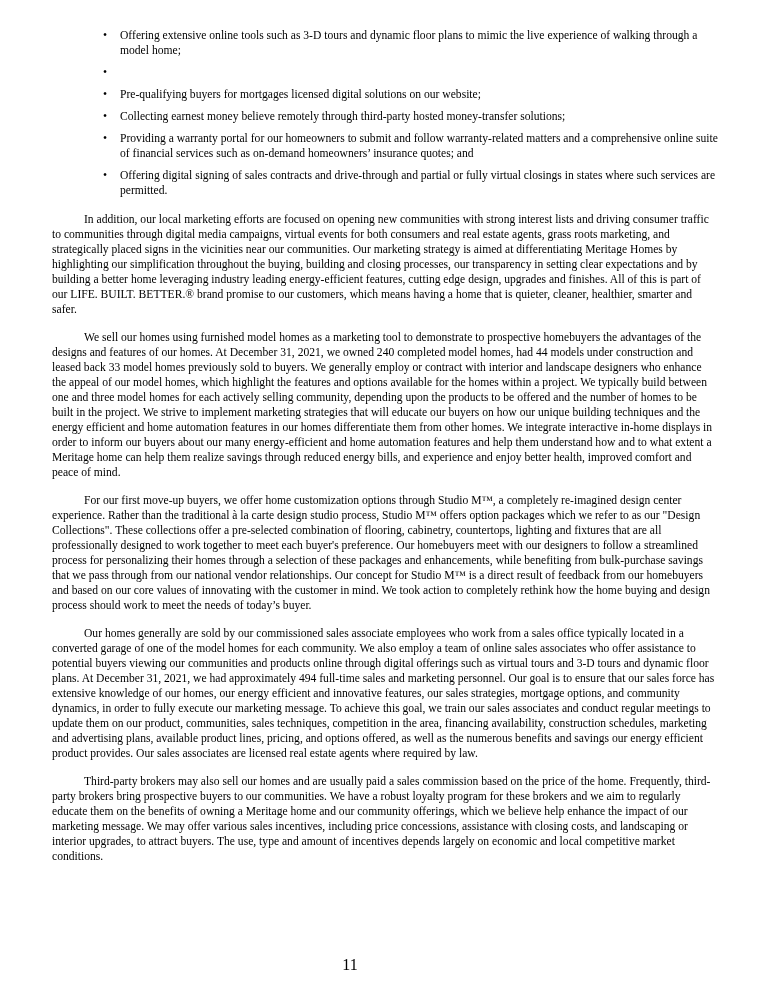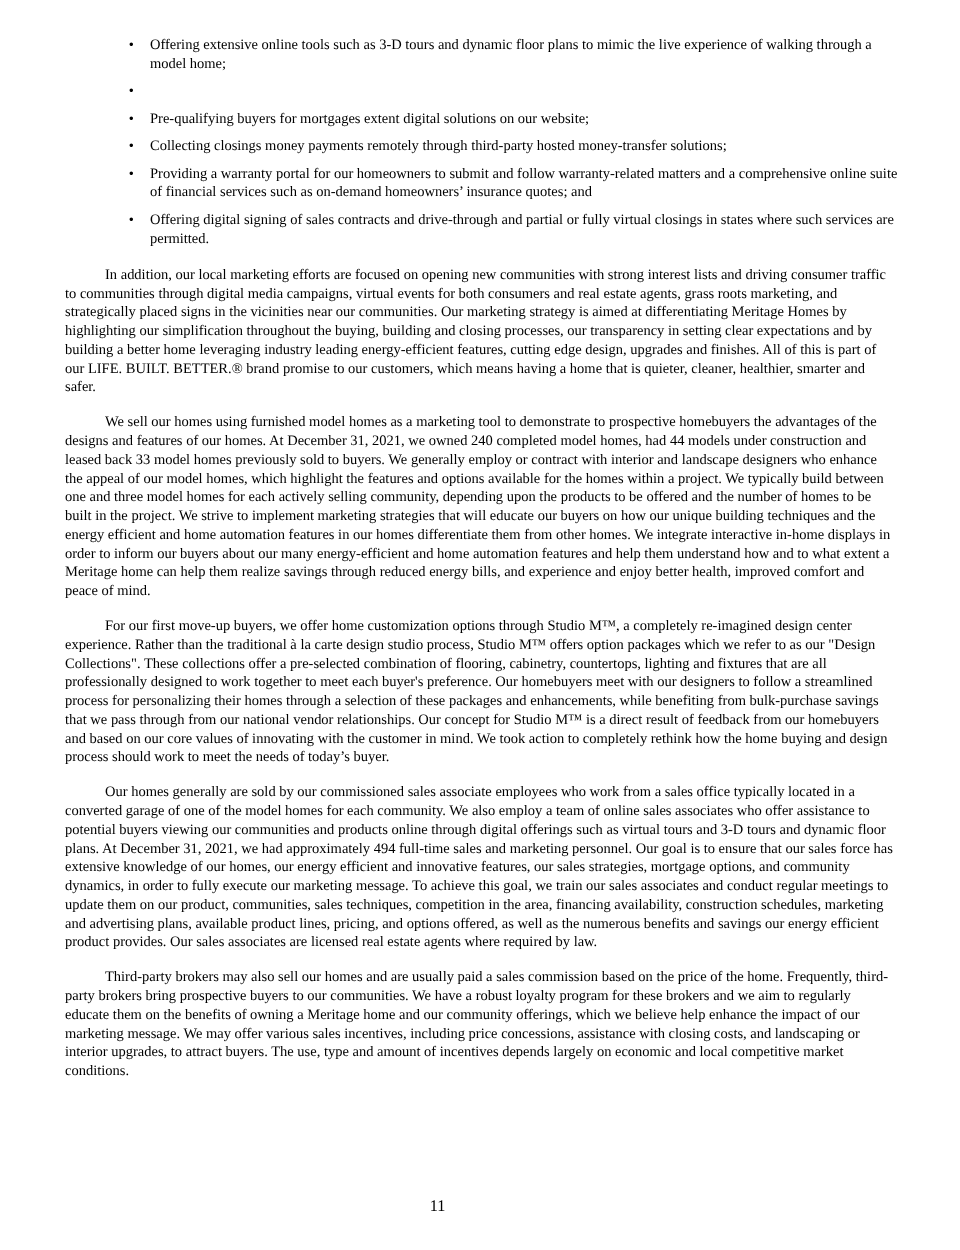--- a/index.html
+++ b/index.html
@@ -44,44 +44,44 @@
   .para {
     text-indent: 32px;
     margin-bottom: 13px;
   }
   .page-number {
     position: absolute;
     bottom: 28px;
     left: 0;
     width: 700px;
     text-align: center;
-    font-size: 13px;
+    font-size: 16px;
     line-height: 15px;
   }
 </style>
 </head>
 <body>
 
 <div class="page body-text">
 
   <div class="bullet-list">
     <div class="bullet-item">
       <span class="bullet-marker">•</span>
       <span class="bullet-text">Offering extensive online tools such as 3-D tours and dynamic floor plans to mimic the live experience of walking through a model home;</span>
     </div>
     <div class="bullet-item">
       <span class="bullet-marker">•</span>
     </div>
     <div class="bullet-item">
       <span class="bullet-marker">•</span>
-      <span class="bullet-text">Pre-qualifying buyers for mortgages extent digital solutions on our website;</span>
+      <span class="bullet-text">Pre-qualifying buyers for mortgages licensed digital solutions on our website;</span>
     </div>
     <div class="bullet-item">
       <span class="bullet-marker">•</span>
-      <span class="bullet-text">Collecting closings money payments remotely through third-party hosted money-transfer solutions;</span>
+      <span class="bullet-text">Collecting earnest money believe remotely through third-party hosted money-transfer solutions;</span>
     </div>
     <div class="bullet-item">
       <span class="bullet-marker">•</span>
       <span class="bullet-text">Providing a warranty portal for our homeowners to submit and follow warranty-related matters and a comprehensive online suite of financial services such as on-demand homeowners’ insurance quotes; and</span>
     </div>
     <div class="bullet-item">
       <span class="bullet-marker">•</span>
       <span class="bullet-text">Offering digital signing of sales contracts and drive-through and partial or fully virtual closings in states where such services are permitted.</span>
     </div>
   </div>

